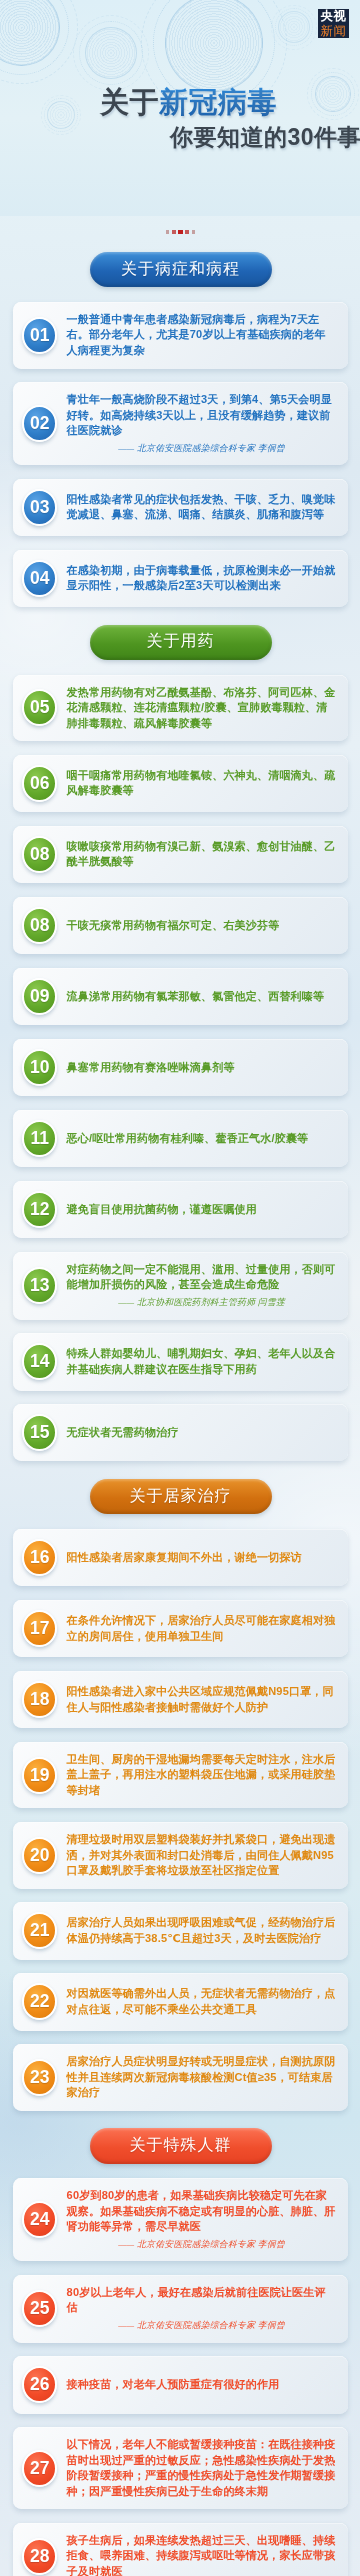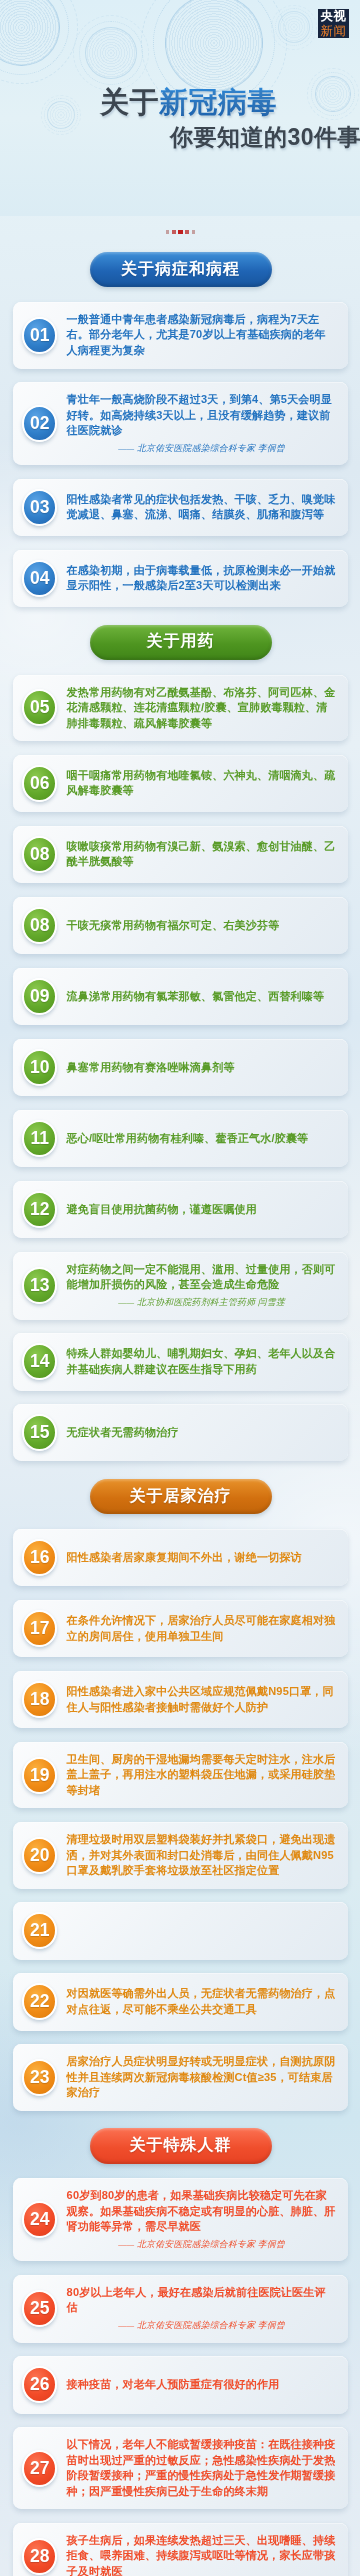--- a/index.html
+++ b/index.html
@@ -136,21 +136,21 @@
     display: flex;
     justify-content: center;
     margin: 17.5px 0 14.4px;
   }
   .pill {
     min-width: 182px;
     padding: 6.7px 21.6px 7.7px;
     border-radius: 20.6px;
     text-align: center;
     font-size: 16px;
-    font-weight: bold;
+    font-weight: normal;
     color: #fff;
     letter-spacing: 1px;
     box-shadow: 0 2.1px 4.1px rgba(60,90,120,0.25), inset 0 -2.1px 3.6px rgba(0,0,0,0.14), inset 0 1.5px 2.6px rgba(255,255,255,0.28);
     text-shadow: 0 1px 1.5px rgba(0,0,0,0.18);
   }
   .pill.blue   { background: linear-gradient(180deg,#3d8fd8 0%,#1f64b4 55%,#17559e 100%); }
   .pill.green  { background: linear-gradient(180deg,#6fb43c 0%,#4e9520 55%,#3f8418 100%); }
   .pill.orange { background: linear-gradient(180deg,#e8922a 0%,#d2700f 55%,#c26409 100%); }
   .pill.red    { background: linear-gradient(180deg,#fb7152 0%,#f04e2c 55%,#e74223 100%); }
 
@@ -373,20 +373,23 @@
         </div>
       </div>
       <div class="card">
         <div class="badge orange">20</div>
         <div class="card-body">
           <div class="card-text orange">清理垃圾时用双层塑料袋装好并扎紧袋口，避免出现遗洒，并对其外表面和封口处消毒后，由同住人佩戴N95口罩及戴乳胶手套将垃圾放至社区指定位置</div>
         </div>
       </div>
       <div class="card">
         <div class="badge orange">21</div>
+        <div class="card-body">
+          <div class="card-text orange">居家治疗人员如果出现呼吸困难或气促，经药物治疗后体温仍持续高于38.5℃且超过3天，及时去医院治疗</div>
+        </div>
       </div>
       <div class="card">
         <div class="badge orange">22</div>
         <div class="card-body">
           <div class="card-text orange">对因就医等确需外出人员，无症状者无需药物治疗，点对点往返，尽可能不乘坐公共交通工具</div>
         </div>
       </div>
       <div class="card">
         <div class="badge orange">23</div>
         <div class="card-body">

